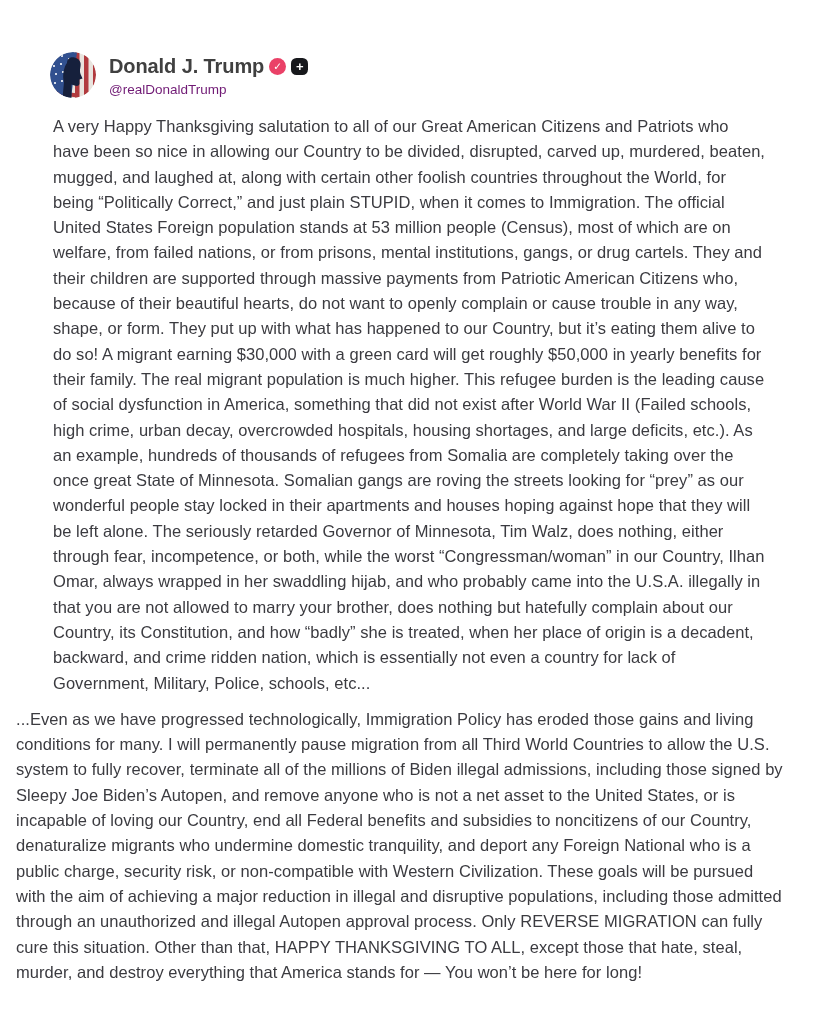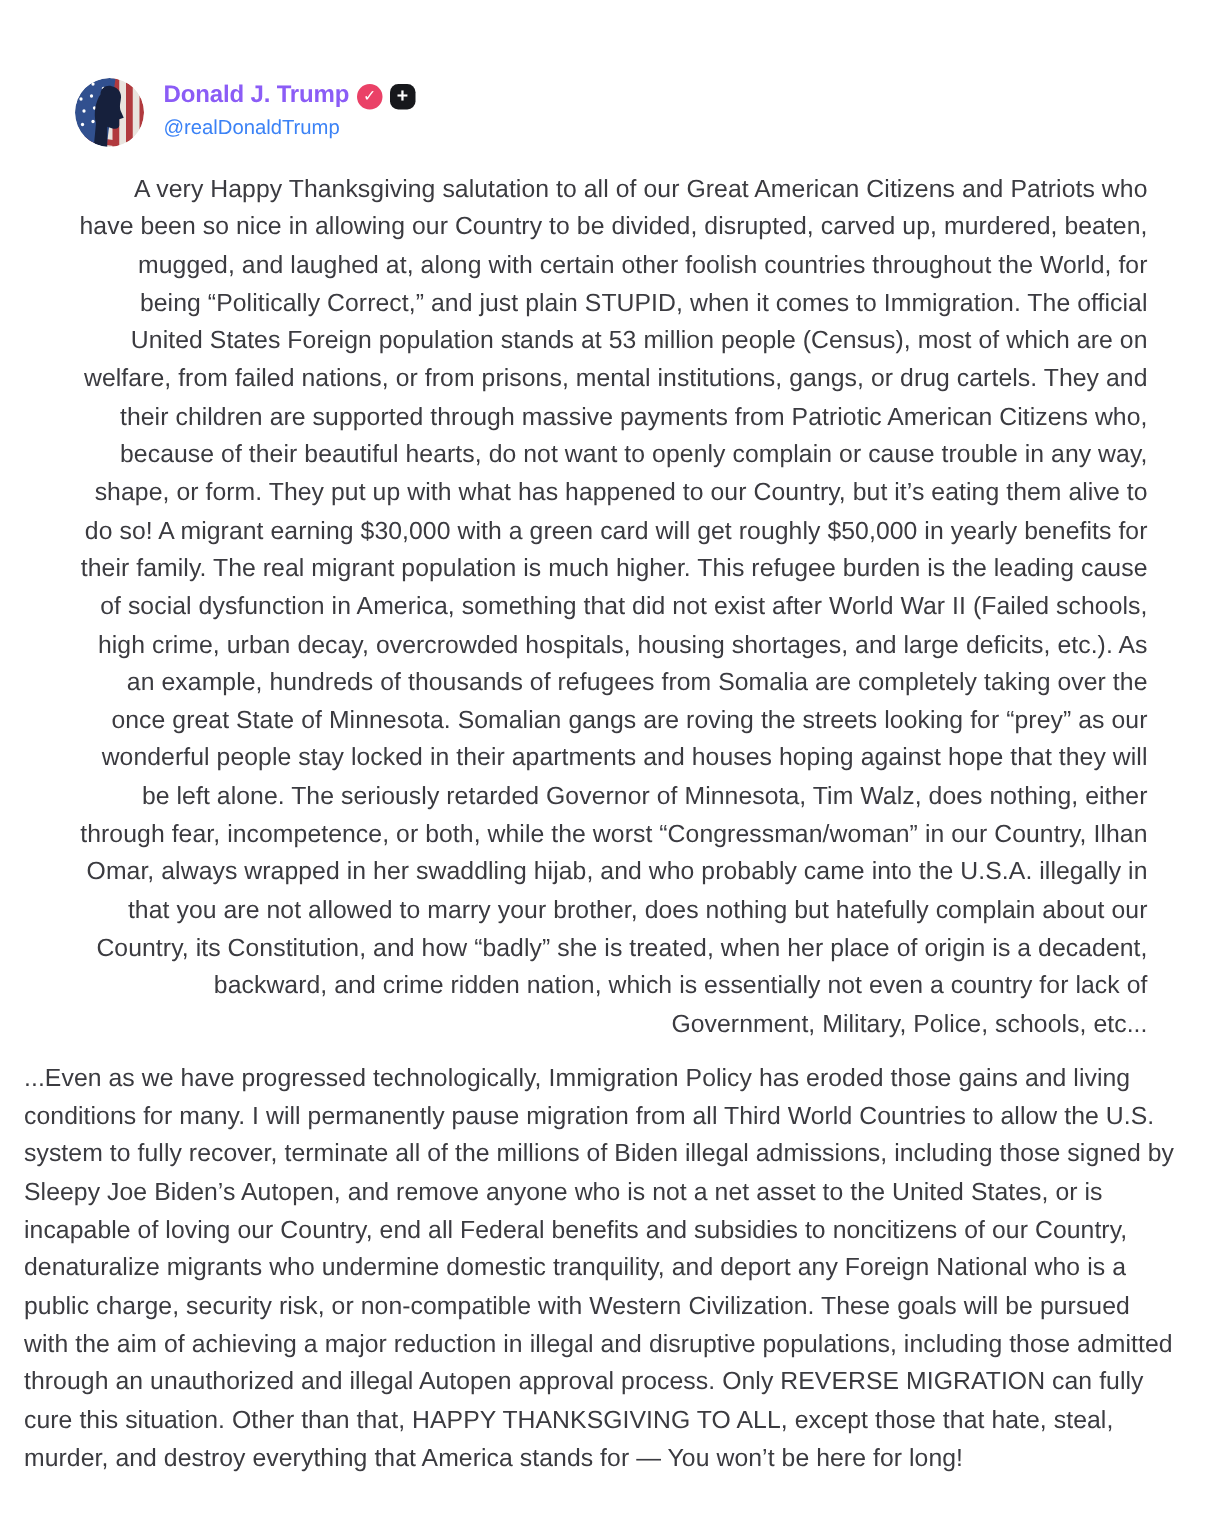--- a/index.html
+++ b/index.html
@@ -24,23 +24,23 @@
     height: 46px;
     border-radius: 50%;
     overflow: hidden;
     flex: 0 0 auto;
   }
   .avatar svg { display: block; width: 46px; height: 46px; }
   .id-block { padding-top: 3px; }
   .name-row { display: flex; align-items: center; gap: 5px; }
   .author-name {
     font-weight: bold;
-    font-size: 16px;
+    font-size: 20px;
     letter-spacing: -0.1px;
-    color: #8b5cf6;
+    color: #404040;
     cursor: pointer;
   }
   .badge {
     width: 17px;
     height: 17px;
     display: flex;
     align-items: center;
     justify-content: center;
     color: #ffffff;
     flex: 0 0 auto;
@@ -57,38 +57,38 @@
     background: #17181c;
     border-radius: 5.5px;
     font-size: 13px;
     font-weight: bold;
     line-height: 1;
     padding-bottom: 1px;
   }
   .author-handle {
     margin-top: 4px;
     font-size: 13.5px;
-    color: #3b82f6;
+    color: #701a75;
     cursor: pointer;
   }
   .post-body {
     position: absolute;
     top: 114px;
     left: 0;
     width: 819px;
   }
   .para {
     margin: 0;
     font-size: 16.5px;
     line-height: 25.3px;
     letter-spacing: 0.05px;
     color: #3b3b40;
     white-space: normal;
   }
-  .para-1 { margin-left: 53px; width: 712px; text-align: right; }
+  .para-1 { margin-left: 53px; width: 712px; }
   .para-2 { margin-left: 16px; width: 768px; margin-top: 11px; }
 </style>
 </head>
 <body>
 
 <div class="page">
 
   <header class="post-header">
     <div class="avatar">
       <svg viewBox="0 0 46 46">

